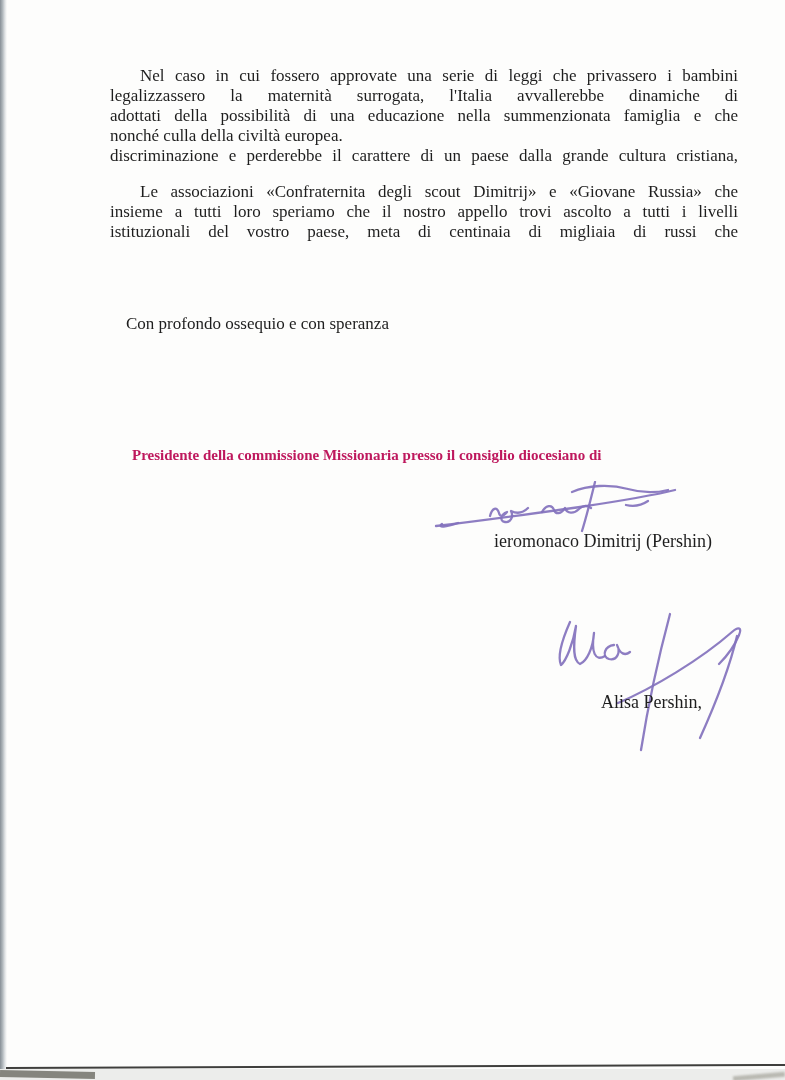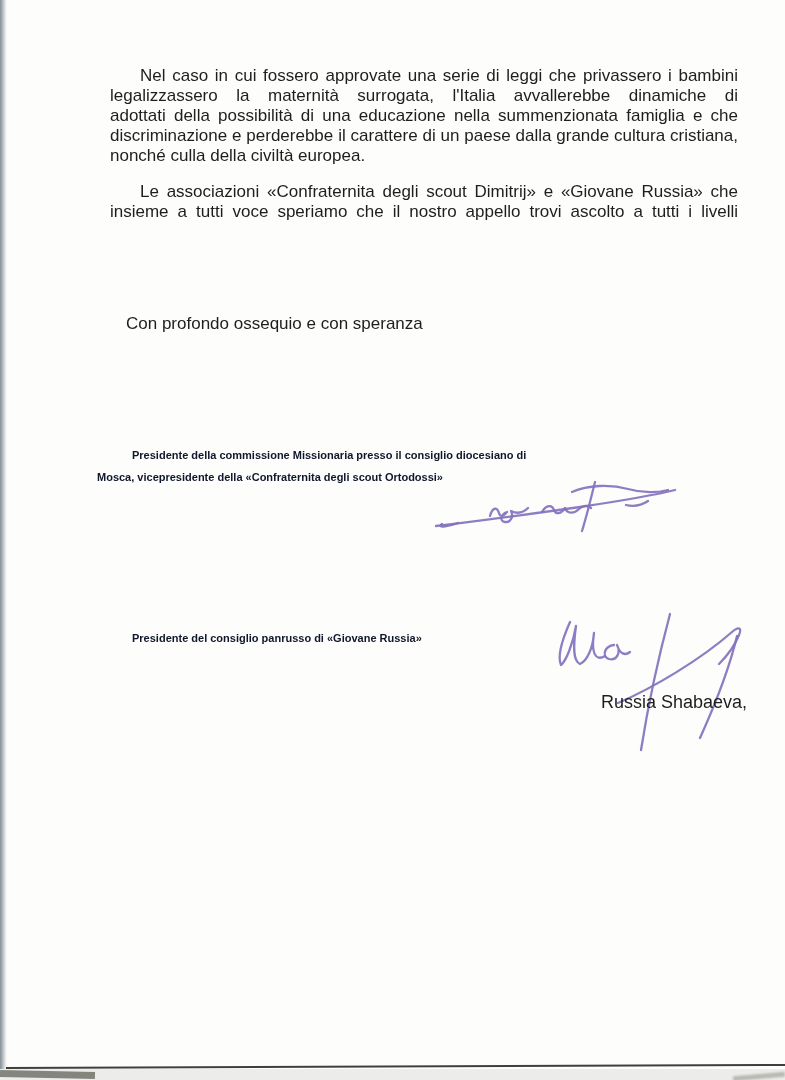--- a/index.html
+++ b/index.html
@@ -1,33 +1,33 @@
 <!DOCTYPE html>
 <html><head>
 <meta charset="utf-8">
 <style>
   html, body { margin:0; padding:0; background:#ffffff; }
   .page {
     position:relative; width:785px; height:1080px;
     background:#fdfdfc; overflow:hidden;
-    font-family:Liberation Sans, sans-serif;
+    font-family:Liberation Serif, serif;
     color:#1e1e1e;
   }
   .block { position:absolute; }
   .textline {
     height:20px; line-height:20px; font-size:17px;
     text-align:justify; text-align-last:justify;
     white-space:nowrap;
   }
   .textline.last  { text-align-last:left; }
   .textline.first { text-indent:30px; }
   .bold-title .textline {
-    font-weight:bold; font-size:11px;
+    font-weight:bold; font-size:15px;
     height:22px; line-height:22px;
-    text-align-last:left; color:#0f172a;
+    text-align-last:left; color:#be185d;
   }
   .bold-title .textline.first { text-indent:35px; }
   .sig-name { font-size:18px; line-height:24px; white-space:nowrap; }
   #para-1   { left:110px; top:66px;  width:628px; }
   #para-2   { left:110px; top:182px; width:628px; }
   #closing  { left:96px; top:314px; width:628px; }
   #sig1-title { left:97px;  top:444px; width:644px; }
   #sig1-svg   { left:430px; top:481px; }
   #sig1-name  { left:494px; top:529px; }
   #sig2-title { left:132px; top:627px; width:560px; }
@@ -63,62 +63,60 @@
 </style>
 </head>
 <body>
 
 <div class="page">
 
   <div class="block" id="para-1">
     <div class="textline first">Nel caso in cui fossero approvate una serie di leggi che privassero i bambini</div>
     <div class="textline">legalizzassero la maternità surrogata, l'Italia avvallerebbe dinamiche di</div>
     <div class="textline">adottati della possibilità di una educazione nella summenzionata famiglia e che</div>
+    <div class="textline last">nonché culla della civiltà europea.</div>
     <div class="textline">discriminazione e perderebbe il carattere di un paese dalla grande cultura cristiana,</div>
-    <div class="textline last">nonché culla della civiltà europea.</div>
   </div>
 
   <div class="block" id="para-2">
     <div class="textline first">Le associazioni «Confraternita degli scout Dimitrij» e «Giovane Russia» che</div>
-    <div class="textline">insieme a tutti voce speriamo che il nostro appello trovi ascolto a tutti i livelli</div>
+    <div class="textline">insieme a tutti loro speriamo che il nostro appello trovi ascolto a tutti i livelli</div>
+    <div class="textline">istituzionali del vostro paese, meta di centinaia di migliaia di russi che</div>
   </div>
 
   <div class="block" id="closing">
     <div class="textline first last">Con profondo ossequio e con speranza</div>
   </div>
 
   <div class="block bold-title" id="sig1-title">
     <div class="textline first">Presidente della commissione Missionaria presso il consiglio diocesiano di</div>
-    <div class="textline last">Mosca, vicepresidente della «Confraternita degli scout Ortodossi»</div>
   </div>
 
   <svg class="sig-ink block" id="sig1-svg" width="250" height="52" viewBox="0 0 250 52">
     <path d="M6 45 C 40 41, 100 33, 150 26 C 190 20, 225 14, 245 9"></path>
     <path d="M28 42 C 16 46, 7 47, 12 43"></path>
     <path d="M60 35 c 2 -8, 7 -10, 9 -3 c 1 4, 4 4, 8 -1 c -6 2, -8 9, -2 10 c 5 1, 9 -5, 6 -11 c 6 3, 12 2, 17 -3"></path>
     <path d="M112 31 c 4 -7, 10 -8, 12 -2 c 2 5, 7 4, 11 -2 c 2 6, 9 6, 14 1 c 4 -4, 8 -4, 12 -1"></path>
     <path d="M165 1 C 161 17, 157 34, 152 50"></path>
     <path d="M142 11 C 158 4, 180 3, 198 8 C 212 12, 226 12, 238 9"></path>
     <path d="M196 24 c 8 2, 16 0, 22 -4"></path>
   </svg>
 
+  <div class="block sig-name" id="sig1-name">ieromonaco Dimitrij (Pershin)</div>
 
-  <div class="block bold-title" id="sig2-title">
-    <div class="textline last">Presidente del consiglio panrusso di «Giovane Russia»</div>
-  </div>
 
   <svg class="sig-ink block" id="sig2-svg" width="200" height="148" viewBox="0 0 200 148">
     <path d="M22 18 C 14 36, 9 52, 13 61 C 18 57, 25 40, 28 22 C 25 43, 25 57, 32 60 C 39 57, 45 44, 46 29 C 43 48, 47 58, 57 52"></path>
     <path d="M66 41 c -9 1, -13 11, -5 14 c 8 2, 12 -7, 8 -14 c 3 9, 8 11, 13 7"></path>
     <path d="M93 146 C 99 108, 110 55, 122 10"></path>
     <path d="M70 99 C 105 84, 152 56, 184 28 C 191 22, 194 24, 191 31 C 187 41, 179 52, 171 60"></path>
     <path d="M189 32 C 182 62, 166 103, 152 134"></path>
   </svg>
 
-  <div class="block sig-name" id="sig2-name">Russia Shabaeva,</div>
+  <div class="block sig-name" id="sig2-name">Alisa Pershin,</div>
 
   <div class="left-edge"></div>
   <div class="below-edge"></div>
   <div class="bottom-line"></div>
   <div class="corner-smudge"></div>
   <div class="br-smudge"></div>
 
 </div>
 
 </body></html>

